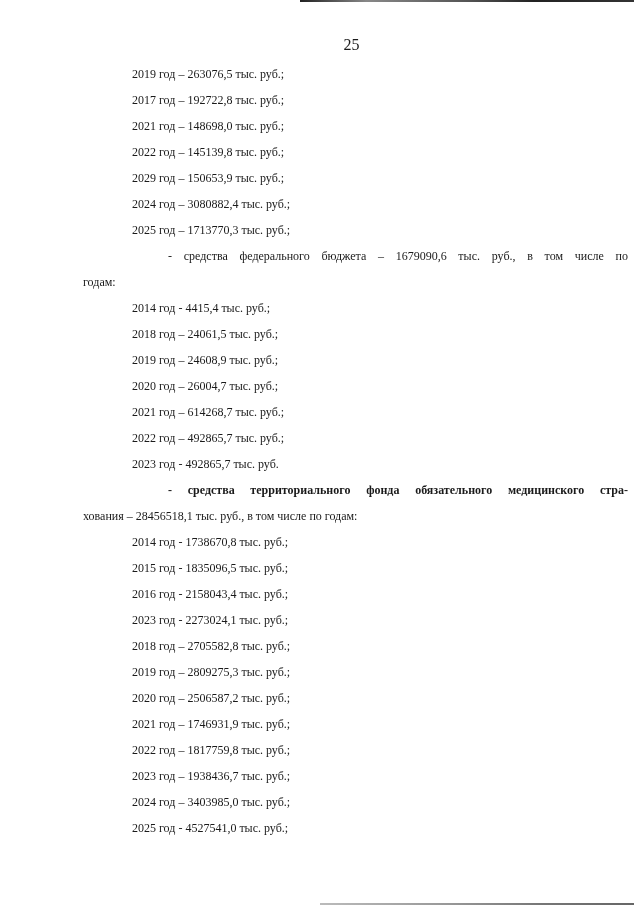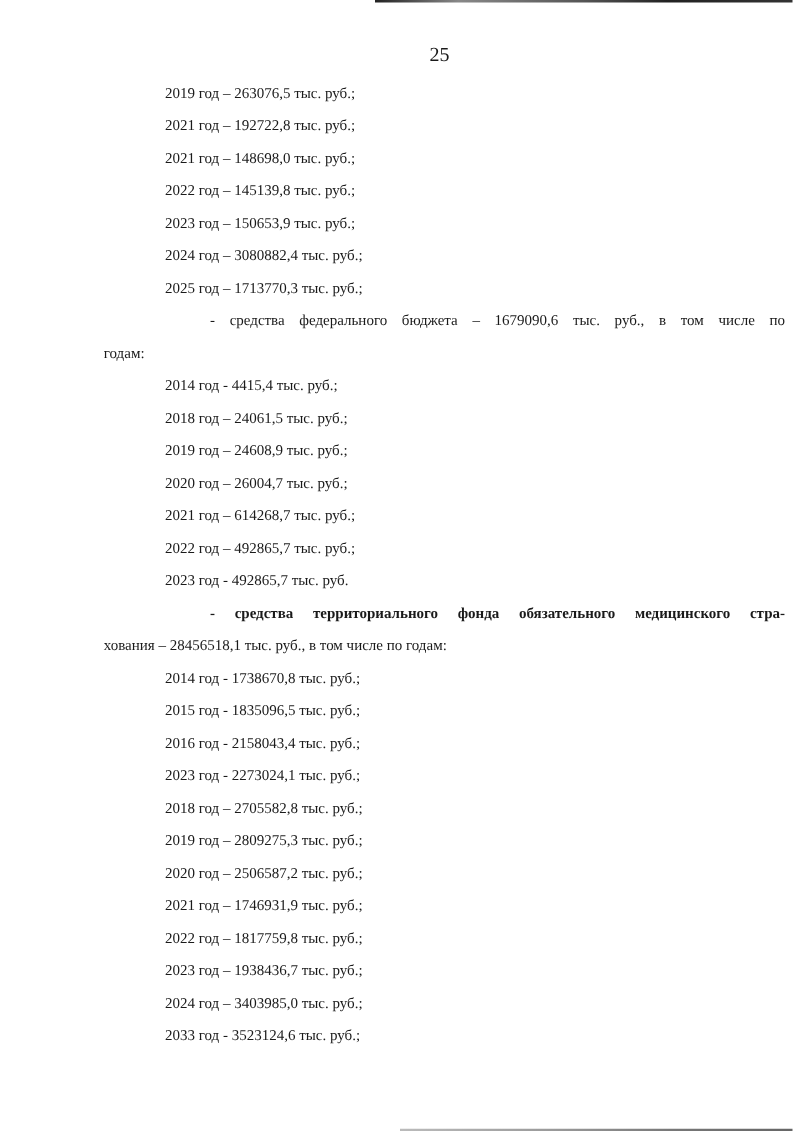--- a/index.html
+++ b/index.html
@@ -20,24 +20,24 @@
 </head>
 <body>
 
 <div class="scan-top"></div>
 
 <div class="page-number">25</div>
 
 <div class="content">
 
   <div class="line indent" style="top:0px">2019 год – 263076,5 тыс. руб.;</div>
-  <div class="line indent" style="top:26px">2021 год – 192722,8 тыс. руб.;</div>
+  <div class="line indent" style="top:26px">2017 год – 192722,8 тыс. руб.;</div>
   <div class="line indent" style="top:52px">2021 год – 148698,0 тыс. руб.;</div>
   <div class="line indent" style="top:78px">2022 год – 145139,8 тыс. руб.;</div>
-  <div class="line indent" style="top:104px">2023 год – 150653,9 тыс. руб.;</div>
+  <div class="line indent" style="top:104px">2029 год – 150653,9 тыс. руб.;</div>
   <div class="line indent" style="top:130px">2024 год – 3080882,4 тыс. руб.;</div>
   <div class="line indent" style="top:156px">2025 год – 1713770,3 тыс. руб.;</div>
 
   <div class="line para" style="top:182px; left:132px; width:460px; text-align:justify; text-align-last:justify;">- средства федерального бюджета – 1679090,6 тыс. руб., в том числе по</div>
   <div class="line full" style="top:208px">годам:</div>
 
   <div class="line indent" style="top:234px">2014 год - 4415,4 тыс. руб.;</div>
   <div class="line indent" style="top:260px">2018 год – 24061,5 тыс. руб.;</div>
   <div class="line indent" style="top:286px">2019 год – 24608,9 тыс. руб.;</div>
   <div class="line indent" style="top:312px">2020 год – 26004,7 тыс. руб.;</div>
@@ -52,16 +52,16 @@
   <div class="line indent" style="top:494px">2015 год - 1835096,5 тыс. руб.;</div>
   <div class="line indent" style="top:520px">2016 год - 2158043,4 тыс. руб.;</div>
   <div class="line indent" style="top:546px">2023 год - 2273024,1 тыс. руб.;</div>
   <div class="line indent" style="top:572px">2018 год – 2705582,8 тыс. руб.;</div>
   <div class="line indent" style="top:598px">2019 год – 2809275,3 тыс. руб.;</div>
   <div class="line indent" style="top:624px">2020 год – 2506587,2 тыс. руб.;</div>
   <div class="line indent" style="top:650px">2021 год – 1746931,9 тыс. руб.;</div>
   <div class="line indent" style="top:676px">2022 год – 1817759,8 тыс. руб.;</div>
   <div class="line indent" style="top:702px">2023 год – 1938436,7 тыс. руб.;</div>
   <div class="line indent" style="top:728px">2024 год – 3403985,0 тыс. руб.;</div>
-  <div class="line indent" style="top:754px">2033 год - 3523124,6 тыс. руб.;</div>
+  <div class="line indent" style="top:754px">2025 год - 4527541,0 тыс. руб.;</div>
 </div>
 
 <div class="scan-bottom"></div>
 
 </body></html>

